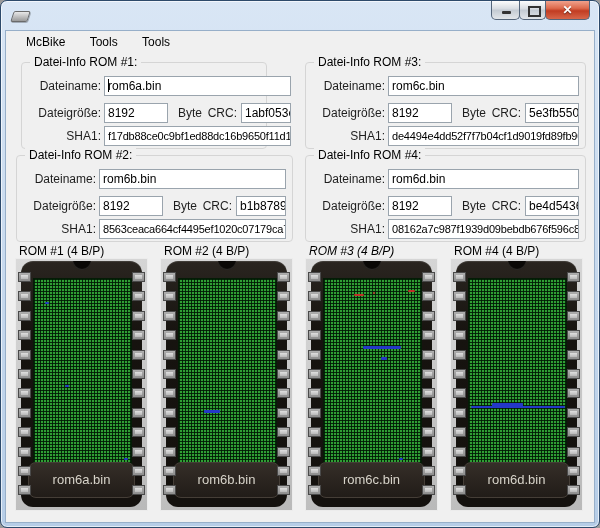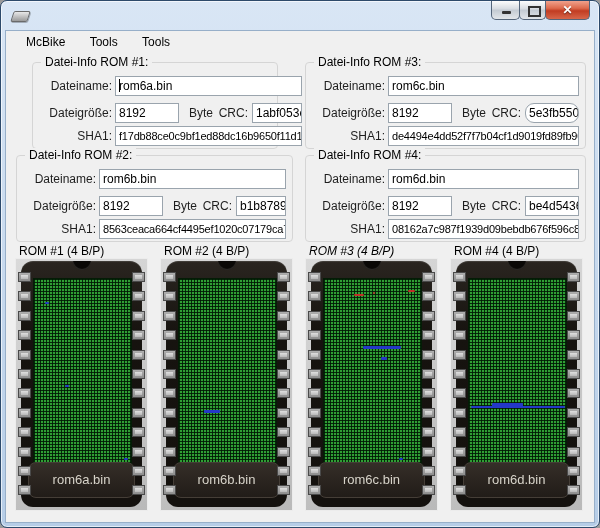--- a/index.html
+++ b/index.html
@@ -83,21 +83,21 @@
   </div>
 
   <div class="client"></div>
 
   <div class="menubar">
     <span class="menuitem">McBike</span>
     <span class="menuitem">Tools</span>
     <span class="menuitem">Tools</span>
   </div>
 
-  <div class="gb" style="left:31px;top:61px;width:246px;height:87px;">
+  <div class="gb" style="left:20px;top:61px;width:246px;height:87px;">
     <span class="gb-title">Datei-Info ROM #1:</span>
     <div class="row" style="top:13px;left:0;right:0;">
       <span class="flabel" style="left:6px;width:73px;">Dateiname:</span>
       <div class="textbox" style="left:82px;width:187px;"><span class="caret"></span><span>rom6a.bin</span></div>
     </div>
     <div class="row" style="top:40px;left:0;right:0;">
       <span class="flabel" style="left:6px;width:73px;">Dateigröße:</span>
       <div class="textbox" style="left:82px;width:64px;">8192</div>
       <span class="flabel" style="left:156px;width:32px;text-align:left;">Byte</span>
       <span class="flabel" style="left:182px;width:33px;">CRC:</span>
@@ -132,21 +132,21 @@
     <span class="gb-title">Datei-Info ROM #3:</span>
     <div class="row" style="top:13px;left:0;right:0;">
       <span class="flabel" style="left:6px;width:73px;">Dateiname:</span>
       <div class="textbox" style="left:82px;width:191px;">rom6c.bin</div>
     </div>
     <div class="row" style="top:40px;left:0;right:0;">
       <span class="flabel" style="left:6px;width:73px;">Dateigröße:</span>
       <div class="textbox" style="left:82px;width:64px;">8192</div>
       <span class="flabel" style="left:156px;width:32px;text-align:left;">Byte</span>
       <span class="flabel" style="left:182px;width:33px;">CRC:</span>
-      <div class="textbox" style="left:219px;width:54px;border-radius:9px;">5e3fb550</div>
+      <div class="textbox" style="left:219px;width:54px;">5e3fb550</div>
     </div>
     <div class="row" style="top:63px;left:0;right:0;">
       <span class="flabel" style="left:6px;width:73px;">SHA1:</span>
       <div class="textbox sha" style="left:82px;width:191px;">de4494e4dd52f7f7b04cf1d9019fd89fb90</div>
     </div>
   </div>
 
   <div class="gb" style="left:304px;top:154px;width:281px;height:87px;">
     <span class="gb-title">Datei-Info ROM #4:</span>
     <div class="row" style="top:13px;left:0;right:0;">

